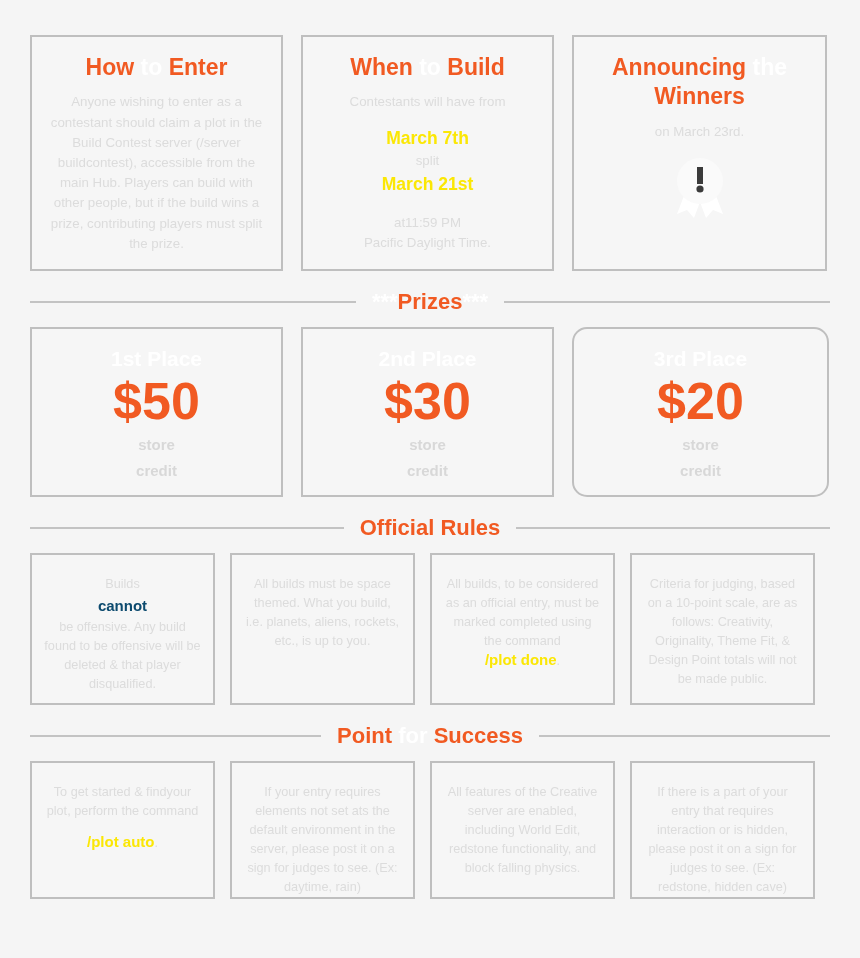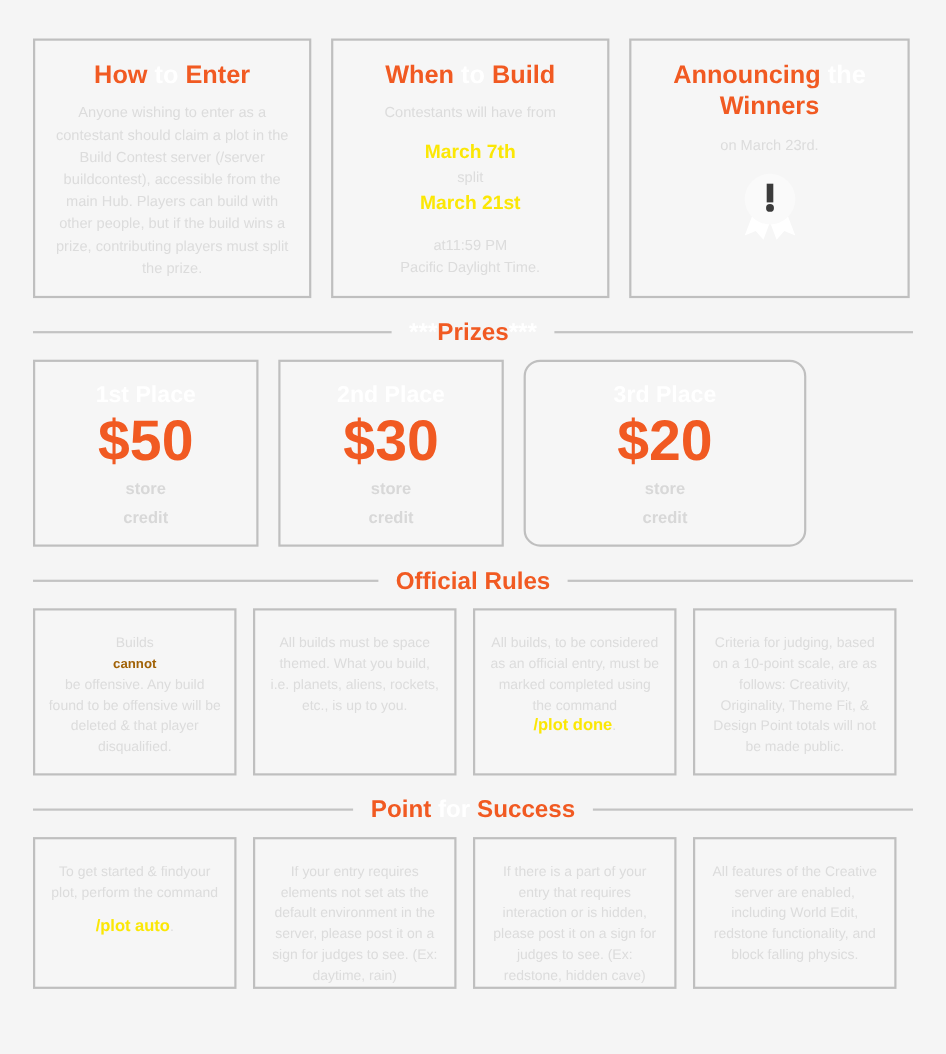--- a/index.html
+++ b/index.html
@@ -98,21 +98,21 @@
     white-space: pre;
   }
   .section-head .htext .w { color: #ffffff; }
 
   
   .row-prize {
     display: flex;
     gap: 18px;
   }
   .row-prize .card {
-    width: 205px;
+    width: 253px;
     height: 170px;
     padding-top: 18px;
   }
   .row-prize .card:last-child { width: 257px; border-radius: 15px; }
   .place {
     font-size: 21px;
     font-weight: bold;
     color: #ffffff;
     line-height: 1.1;
   }
@@ -144,23 +144,23 @@
   .row-tips  .card { height: 138px; }
   .row-quad .body-text { font-size: 12.7px; line-height: 1.5; }
   .cmd {
     font-size: 15px;
     font-weight: bold;
     color: #fbe705;
   }
   .cmd-dot { color: #dcdcdc; font-weight: normal; font-size: 12.7px; }
   .strong-word {
     display: block;
-    font-size: 12px;
-    font-weight: bold;
-    color: #a16207;
+    font-size: 15px;
+    font-weight: bold;
+    color: #0c4a6e;
     line-height: 1.6;
   }
   .spacer-sm { height: 12px; }
 </style>
 </head>
 <body>
 
 <div class="page">
 
   <div class="row-info">
@@ -256,20 +256,20 @@
   <div class="row-quad row-tips">
     <div class="card">
       <div class="body-text">To get started &amp; findyour plot, perform the command</div>
       <div class="spacer-sm"></div>
       <div><span class="cmd">/plot auto</span><span class="cmd-dot">.</span></div>
     </div>
     <div class="card">
       <div class="body-text">If your entry requires elements not set ats the default environment in the server, please post it on a sign for judges to see. (Ex: daytime, rain)</div>
     </div>
     <div class="card">
+      <div class="body-text">All features of the Creative server are enabled, including World Edit, redstone functionality, and block falling physics.</div>
+    </div>
+    <div class="card">
       <div class="body-text">If there is a part of your entry that requires interaction or is hidden, please post it on a sign for judges to see. (Ex: redstone, hidden cave)</div>
     </div>
-    <div class="card">
-      <div class="body-text">All features of the Creative server are enabled, including World Edit, redstone functionality, and block falling physics.</div>
-    </div>
   </div>
 
 </div>
 
 </body></html>

